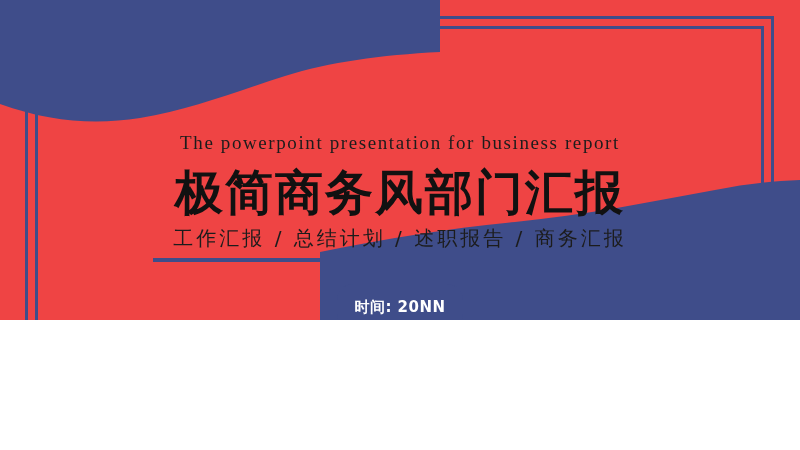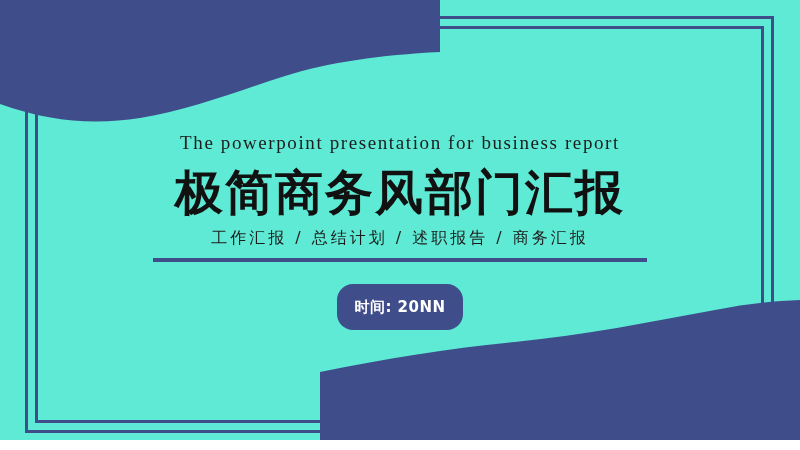--- a/index.html
+++ b/index.html
@@ -7,22 +7,22 @@
   html, body {
     width:800px; height:450px;
     background:#ffffff;
     font-family:"Liberation Sans", sans-serif;
     overflow:hidden;
   }
 
   #slide {
     position:relative;
     width:800px;
-    height:440px;
-    background:#5eead4;
+    height:320px;
+    background:#ef4444;
     overflow:hidden;
   }
 
   
   .blob {
     position:absolute;
     pointer-events:none;
   }
   #blob-top-left { left:0; top:0; width:440px; height:160px; }
   #blob-bottom-right { right:0; bottom:0; width:480px; height:140px; }
@@ -68,21 +68,21 @@
     font-size:48px;
     font-weight:bold;
     letter-spacing:2px;
     color:#111111;
     line-height:56px;
     font-family:"DejaVu Sans", sans-serif;
   }
 
   #subtitle {
     margin-top:4px;
-    font-size:16px;
+    font-size:20px;
     letter-spacing:3px;
     color:#1c1c1c;
     line-height:28px;
     font-family:"DejaVu Sans", sans-serif;
   }
 
   #title-rule {
     width:494px;
     height:4px;
     background:#3f4d8a;

